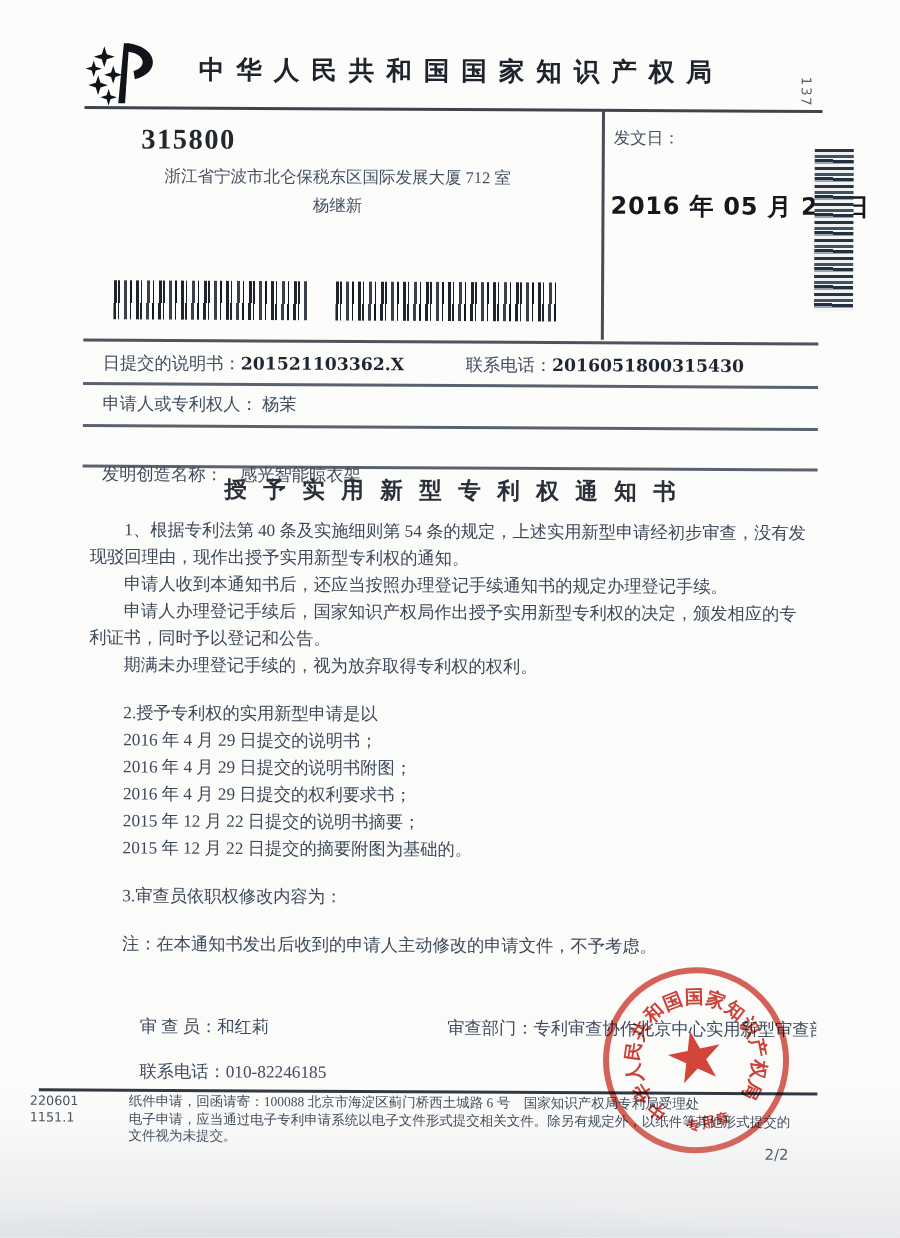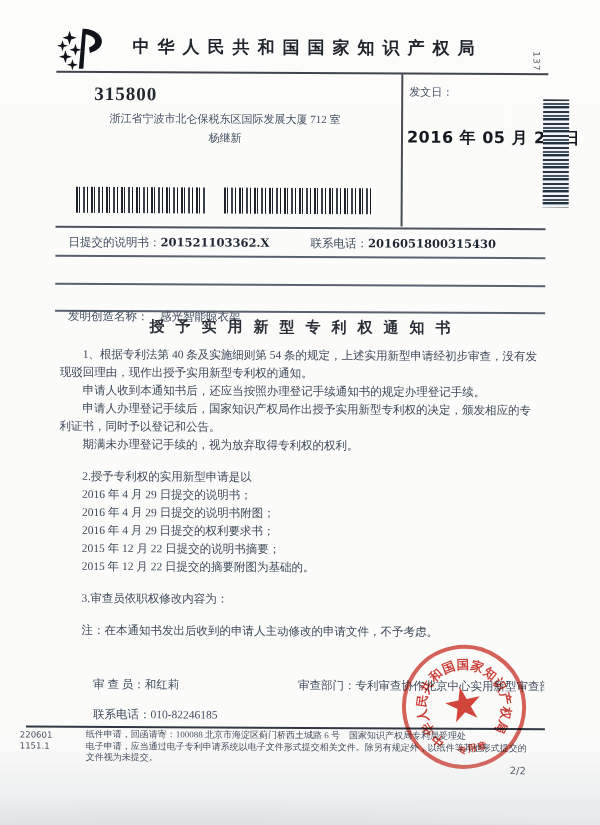--- a/index.html
+++ b/index.html
@@ -98,20 +98,23 @@
     <div class="abs t-rule r2"></div>
     <div class="abs t-rule r3"></div>
     <div class="abs t-rule r4"></div>
 
     <div class="abs frow row1">
       <span>日提交的说明书：</span><span class="fval">201521103362.X</span>
     </div>
     <div class="abs frow row1b">
       <span>联系电话：</span><span class="fval">2016051800315430</span>
     </div>
+    <div class="abs frow row2">
+      <span>申请人或专利权人：</span> <span>杨茉</span>
+    </div>
     <div class="abs frow row3">
       <span>发明创造名称：</span>　<span>感光智能晾衣架</span>
     </div>
 
     <div class="abs doc-title">授予实用新型专利权通知书</div>
 
     <div class="abs body">
         <p>1、根据专利法第 40 条及实施细则第 54 条的规定，上述实用新型申请经初步审查，没有发现驳回理由，现作出授予实用新型专利权的通知。</p>
         <p>申请人收到本通知书后，还应当按照办理登记手续通知书的规定办理登记手续。</p>
         <p>申请人办理登记手续后，国家知识产权局作出授予实用新型专利权的决定，颁发相应的专利证书，同时予以登记和公告。</p>

